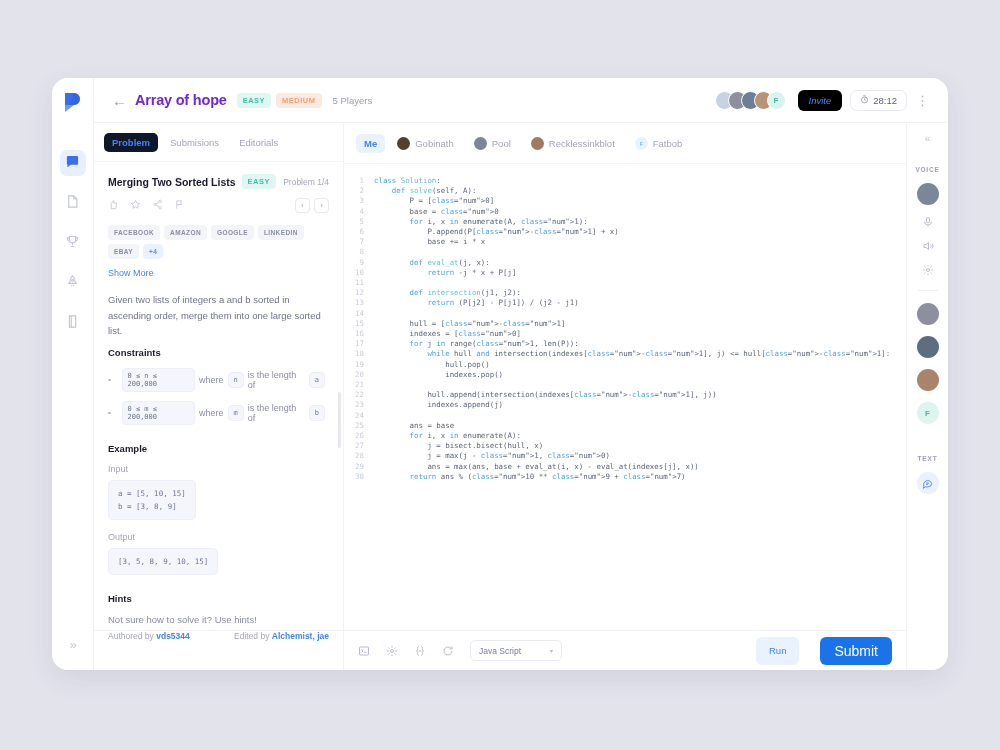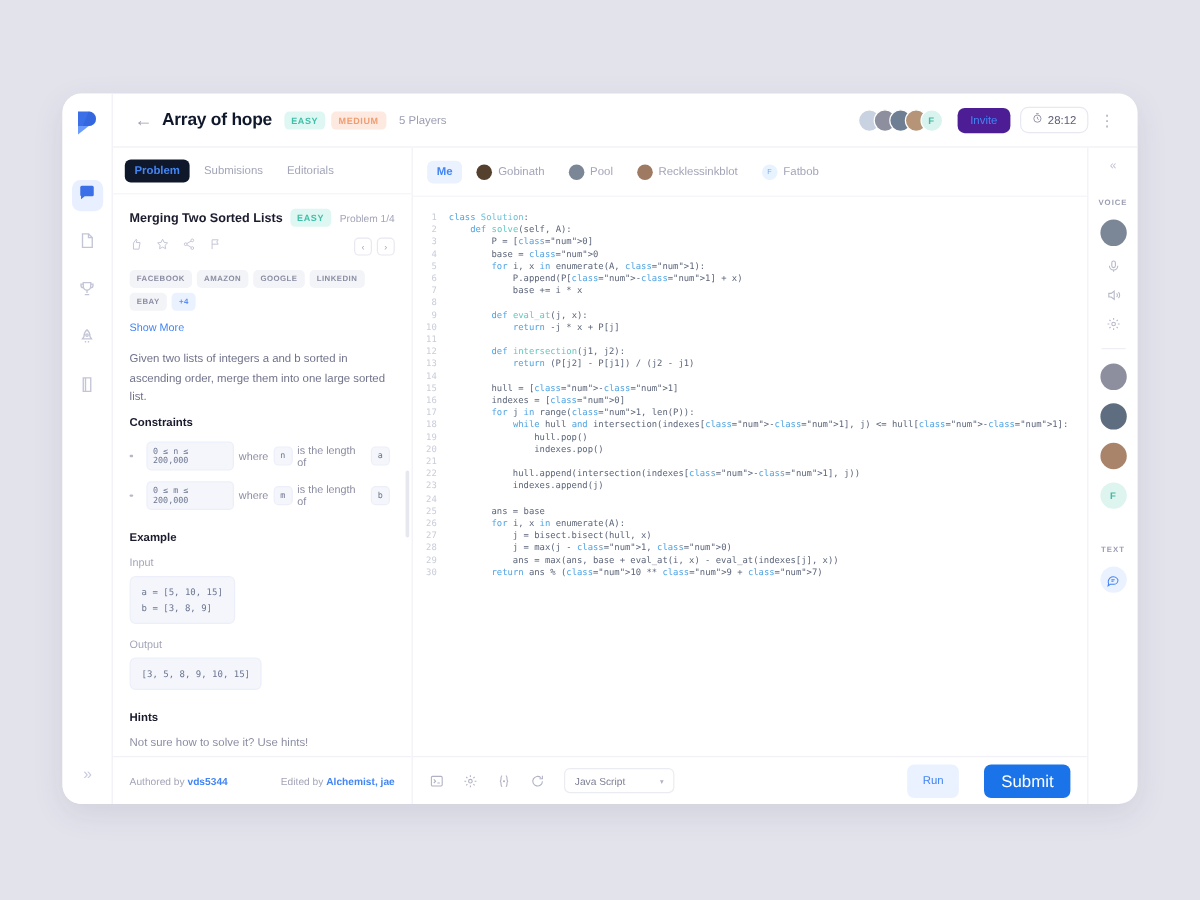--- a/index.html
+++ b/index.html
@@ -38,42 +38,42 @@
     color: #c8cade; font-size: 13px;
   }
 
   
   .main { flex: 1; display: flex; flex-direction: column; min-width: 0; }
   .header {
     height: 45px; flex: 0 0 45px; display: flex; align-items: center;
     padding: 0 14px 0 10px; border-bottom: 1px solid #f1f1f7;
   }
   .back-arrow { color:#9b9db2; font-size: 15px; padding: 4px 8px; }
-  .title { font-size: 14.5px; font-weight: bold; color: #0f172a; margin-right: 10px; letter-spacing:-.2px;}
+  .title { font-size: 14.5px; font-weight: bold; color: #6d28d9; margin-right: 10px; letter-spacing:-.2px;}
   .chip {
     font-size: 7.5px; font-weight: bold; letter-spacing: .5px;
     padding: 3px 6px; border-radius: 4px; margin-right: 5px;
   }
   .chip.easy { background: #dff7f2; color: #3fbfa8; }
   .chip.medium { background: #fde9e0; color: #f09d71; }
   .players { font-size: 9.5px; color: #9b9db2; margin-left: 6px; }
   .header-right { margin-left: auto; display: flex; align-items: center; }
   .avatars { display: flex; align-items: center; margin-right: 12px; }
   .av {
     width: 19px; height: 19px; border-radius: 50%;
     border: 1.5px solid #fff; margin-left: -6px; background-size: cover;
   }
   .av:first-child { margin-left: 0; }
   .av.letter {
     background: #d9f3ee; color: #45b9a4; font-size: 8px; font-weight: bold;
     display:flex; align-items:center; justify-content:center;
   }
   .invite-btn {
-    background: #4c1d95; color: #4285f4; font-size: 9.5px;
-    padding: 5px 11px; border-radius: 6px; border: none; margin-right: 8px;
+    background: #000000; color: #4285f4; font-size: 9.5px;
+    padding: 5px 11px; border-radius: 6px; border: none; margin-right: 8px; font-style: italic;
   }
   .timer {
     border: 1px solid #e8e8f0; border-radius: 7px; font-size: 9.5px;
     color: #5c5e75; padding: 4px 9px; display: flex; align-items: center; gap: 4px;
   }
   .timer svg { width: 9px; height: 9px; }
   .kebab { color: #b0b2c4; font-size: 13px; padding: 0 5px 0 9px; letter-spacing:0; }
 
   
   .body { flex: 1; display: flex; min-height: 0; }
@@ -121,21 +121,21 @@
     font-family: "DejaVu Sans Mono", monospace; font-size: 7.5px;
     color: #6b7590; line-height: 1.75; white-space: pre;
   }
   .hint-text { font-size: 9.5px; color: #8b8da2; margin-bottom: 11px; }
   .panel-scrollbar {
     position: absolute; right: 2px; top: 230px; width: 3px; height: 56px;
     background: #e6e7ef; border-radius: 2px;
   }
   .p-footer {
     height: 40px; flex: 0 0 40px; border-top: 1px solid #f1f1f7;
-    display: flex; align-items: center; padding: 0 14px;
+    display: flex; padding: 0 14px;
     font-size: 8.5px; color: #a3a5b8;
   }
   .p-footer b { color: #4285f4; }
   .p-footer .edited { margin-left: auto; }
 
   
   .editor-panel { flex: 1; display: flex; flex-direction: column; min-width: 0; justify-content: space-between; }
   .e-tabs { display: flex; align-items: center; gap: 4px; padding: 10px 12px 9px 12px; border-bottom: 1px solid #f4f4f9; }
   .e-tab { display: flex; align-items: center; gap: 5px; font-size: 9.5px; color: #a3a5b8; padding: 4px 8px; border-radius: 5px; }
   .e-tab.active { background: #eaf1ff; color: #4285f4; font-weight: bold; }

